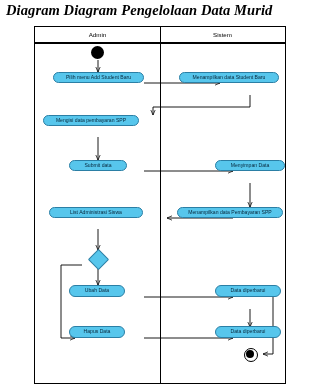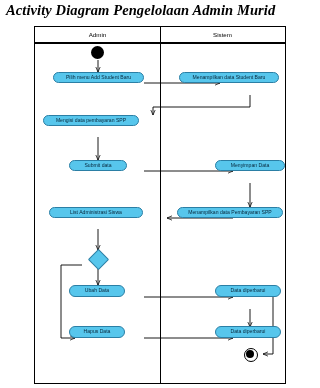--- a/index.html
+++ b/index.html
@@ -38,21 +38,21 @@
   .diamond{
     position:absolute;background:#57c6ec;border:1px solid #2b7fa5;
     transform:rotate(45deg);border-radius:1px;
   }
 </style>
 </head>
 <body>
 
 <div id="root">
 
-  <div class="title">Activity Diagram Pengelolaan Admin Murid</div>
+  <div class="title">Diagram Diagram Pengelolaan Data Murid</div>
 
   <div class="frame">
 
     <div class="hdr-rule"></div>
     <div class="vrule"></div>
 
     <div class="lane-hdr a">Admin</div>
     <div class="lane-hdr b">Sistem</div>
 
     <svg class="layer" viewBox="0 0 252 358">

